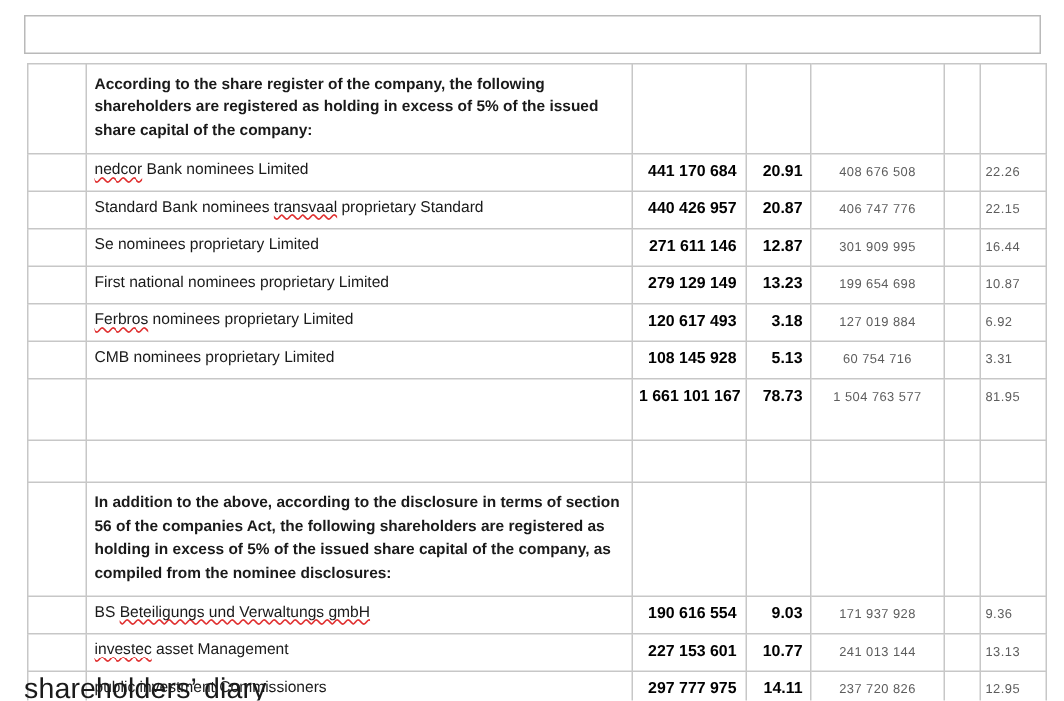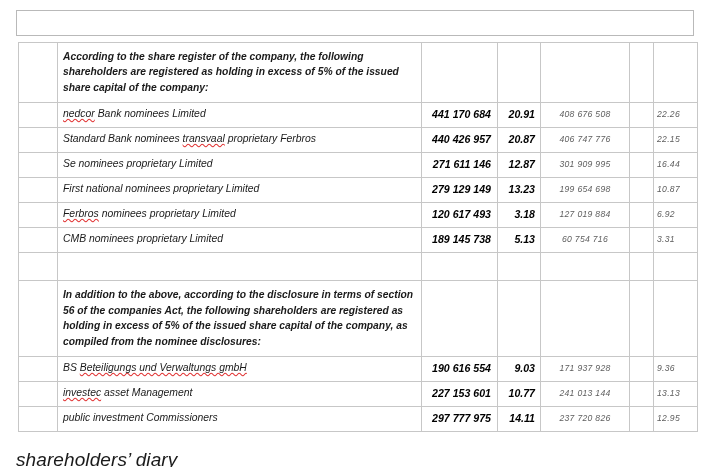--- a/index.html
+++ b/index.html
@@ -2,21 +2,21 @@
 <html><head>
 <meta charset="utf-8">
 <style>
   html,body{margin:0;padding:0;}
   body{
     width:709px;height:467px;background:#ffffff;
     font-family:"Liberation Sans", sans-serif;
     -webkit-font-smoothing:antialiased;
     overflow:hidden;position:relative;
   }
-  .page{position:relative;width:709px;height:467px;font-style:italic;}
+  .page{position:relative;width:709px;height:467px;}
 
   
   .topbox{
     position:absolute;left:16px;top:10px;width:678px;height:26px;
     border:1px solid #b9b9b9;background:#ffffff;box-sizing:border-box;
   }
 
   
   .tblwrap{position:absolute;left:18px;top:42px;width:679px;}
   table.maintable{
@@ -156,21 +156,21 @@
           </td>
           <td></td>
           <td>
             <div class="pct-grey">22.26</div>
           </td>
         </tr>
 
         <tr class="r-name">
           <td></td>
           <td>
-            <div class="name"><span>Standard Bank nominees </span><span class="sp">transvaal</span><span> proprietary Ferbros</span></div>
+            <div class="name"><span>Standard Bank nominees </span><span class="sp">transvaal</span><span> proprietary Standard</span></div>
           </td>
           <td>
             <div class="num-bold">440 426 957</div>
           </td>
           <td>
             <div class="pct-bold">20.87</div>
           </td>
           <td>
             <div class="num-grey">406 747 776</div>
           </td>
@@ -239,34 +239,51 @@
             <div class="pct-grey">6.92</div>
           </td>
         </tr>
 
         <tr class="r-name">
           <td></td>
           <td>
             <div class="name">CMB nominees proprietary Limited</div>
           </td>
           <td>
-            <div class="num-bold">189 145 738</div>
+            <div class="num-bold">108 145 928</div>
           </td>
           <td>
             <div class="pct-bold">5.13</div>
           </td>
           <td>
             <div class="num-grey">60 754 716</div>
           </td>
           <td></td>
           <td>
             <div class="pct-grey">3.31</div>
           </td>
         </tr>
 
+        <tr class="r-total">
+          <td></td>
+          <td></td>
+          <td>
+            <div class="num-bold">1 661 101 167</div>
+          </td>
+          <td>
+            <div class="pct-bold">78.73</div>
+          </td>
+          <td>
+            <div class="num-grey">1 504 763 577</div>
+          </td>
+          <td></td>
+          <td>
+            <div class="pct-grey">81.95</div>
+          </td>
+        </tr>
 
         <tr class="r-spacer">
           <td></td>
           <td></td>
           <td></td>
           <td></td>
           <td></td>
           <td></td>
           <td></td>
         </tr>

